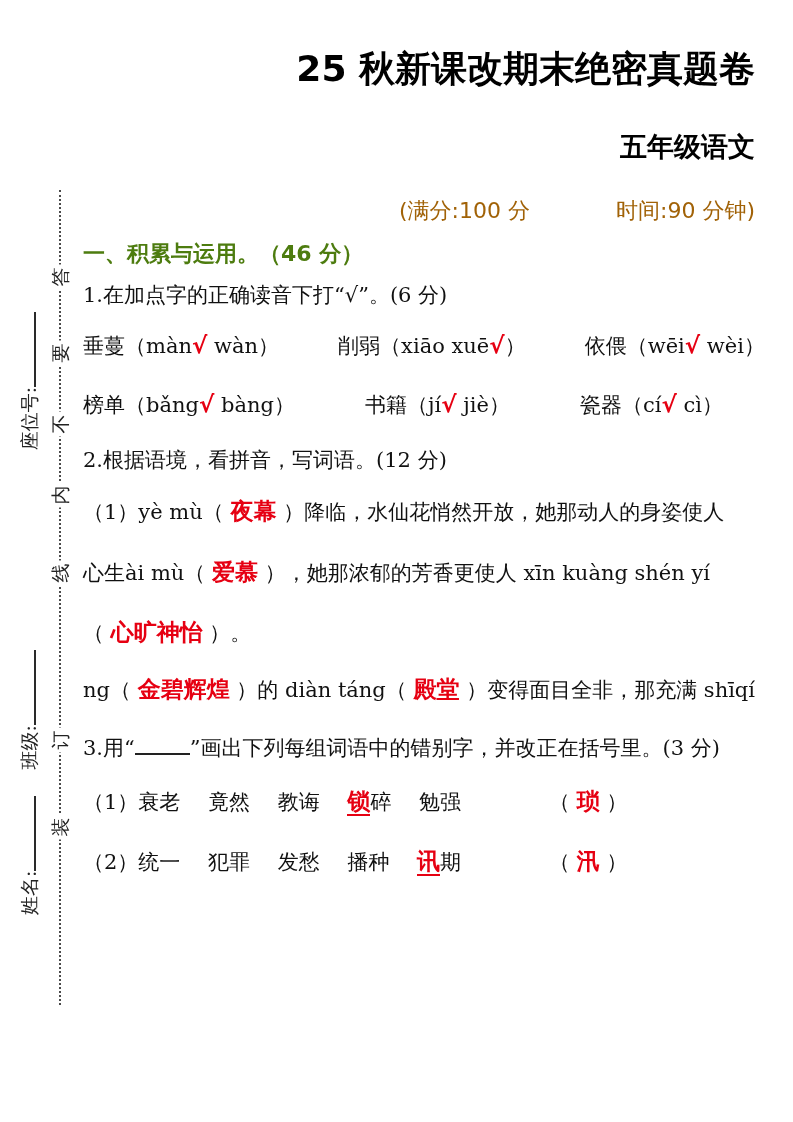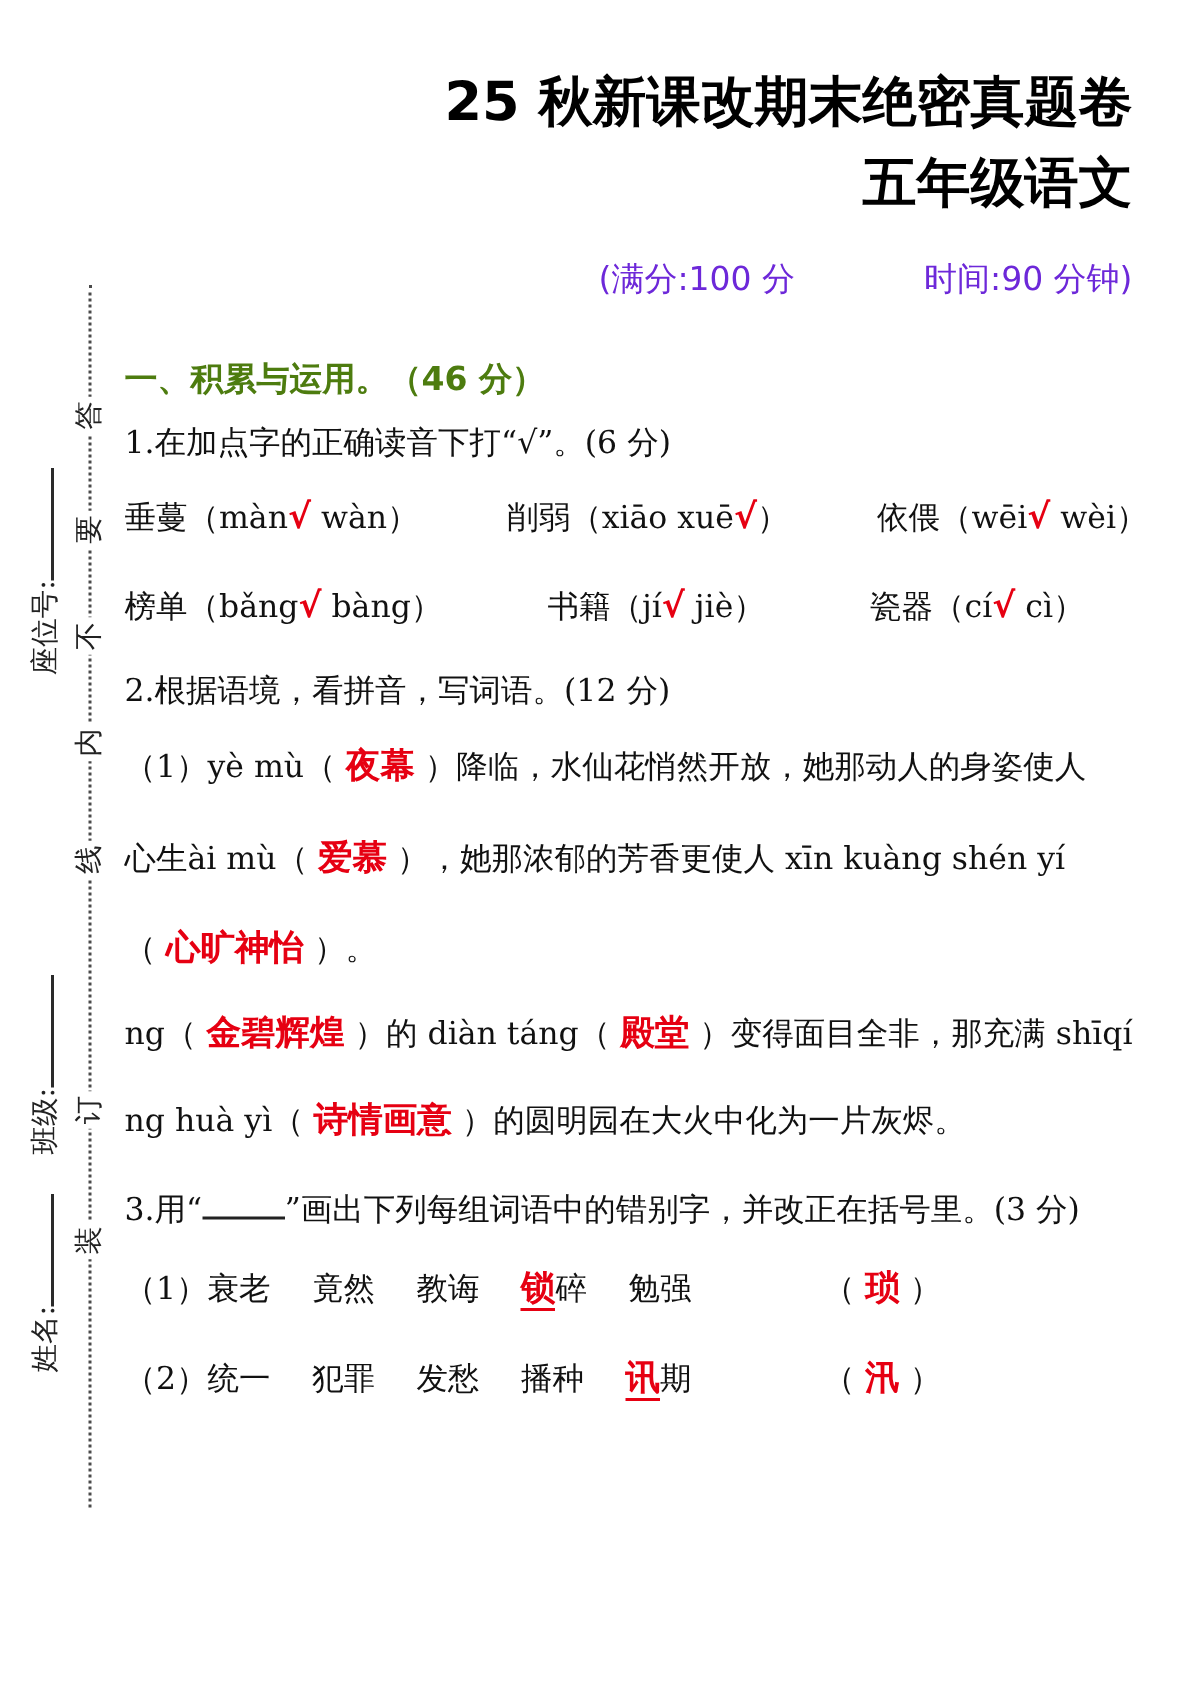--- a/index.html
+++ b/index.html
@@ -38,24 +38,24 @@
   .gap-sm { display:inline-block; width:26px; }
   .gap-lg { display:inline-block; width:200px; }
 
   
   .header { position:absolute; left:75px; top:0; width:680px; text-align:right; }
   .title1 {
     margin-top:50px; font-size:36px; line-height:38px; font-weight:bold; color:#000;
     font-family:"DejaVu Sans","Liberation Sans",sans-serif; letter-spacing:0px;
   }
   .title2 {
-    margin-top:16px; font-size:36px; line-height:38px; font-weight:bold; color:#000;
+    margin-top:40px; font-size:27px; line-height:38px; font-weight:bold; color:#000;
     font-family:"DejaVu Sans","Liberation Sans",sans-serif;
   }
-  .info { margin-top:32px; font-size:22px; line-height:26px; color:#6d28d9;
+  .info { margin-top:32px; font-size:22px; line-height:26px; color:#a16207;
     font-family:"DejaVu Sans","Liberation Sans",sans-serif; font-weight:400; }
   .info-gap { display:inline-block; width:86px; }
 
   
   .content {
     position:absolute; left:83px; top:225px; width:692px;
     font-size:21px;
   }
   .line { height:58px; line-height:58px; white-space:nowrap; }
   .heading {
@@ -121,20 +121,19 @@
       <span><span>榜单（bǎng</span><span class="seg-red">√</span><span>  bàng）</span></span>
       <span><span>书籍（jí</span><span class="seg-red">√</span><span>  jiè）</span></span>
       <span><span>瓷器（cí</span><span class="seg-red">√</span><span>   cì）</span></span>
     </div>
 
     <div class="line" style="margin-top:-2px">2.根据语境，看拼音，写词语。(12 分)</div>
     <div class="line" style="margin-top:-7px"><span>（1）yè mù（ </span><span class="seg-red">夜幕</span><span> ）降临，水仙花悄然开放，她那动人的身姿使人</span></div>
     <div class="line" style="margin-top:3px"><span>心生ài mù（ </span><span class="seg-red">爱慕</span><span> ），她那浓郁的芳香更使人 xīn kuàng shén yí</span></div>
     <div class="line" style="margin-top:2px"><span>（ </span><span class="seg-red">心旷神怡</span><span> ）。</span></div>
     <div class="line" style="margin-top:-1px"><span>ng（ </span><span class="seg-red">金碧辉煌</span><span> ）的 diàn táng（ </span><span class="seg-red">殿堂</span><span>  ）变得面目全非，那充满 shīqí</span></div>
-    <div class="line"><span>ng huà yì（ </span><span class="seg-red">诗情画意</span><span> ）的圆明园在大火中化为一片灰烬。</span></div>
 
     <div class="line" style="margin-top:1px"><span>3.用“</span><span class="seg-blank"></span><span>”画出下列每组词语中的错别字，并改正在括号里。(3 分)</span></div>
     <div class="line" style="margin-top:-5px"><span>（1）衰老　 竟然　 教诲　 </span><span class="seg-redu">锁</span><span>碎　 勉强</span><span class="seg-gap"></span><span>（ </span><span class="seg-red">琐</span><span> ）</span></div>
     <div class="line" style="margin-top:2px"><span>（2）统一　 犯罪　 发愁　 播种　 </span><span class="seg-redu">讯</span><span>期</span><span class="seg-gap"></span><span>（ </span><span class="seg-red">汛</span><span> ）</span></div>
   </div>
 
 </div>
 
 </body></html>

